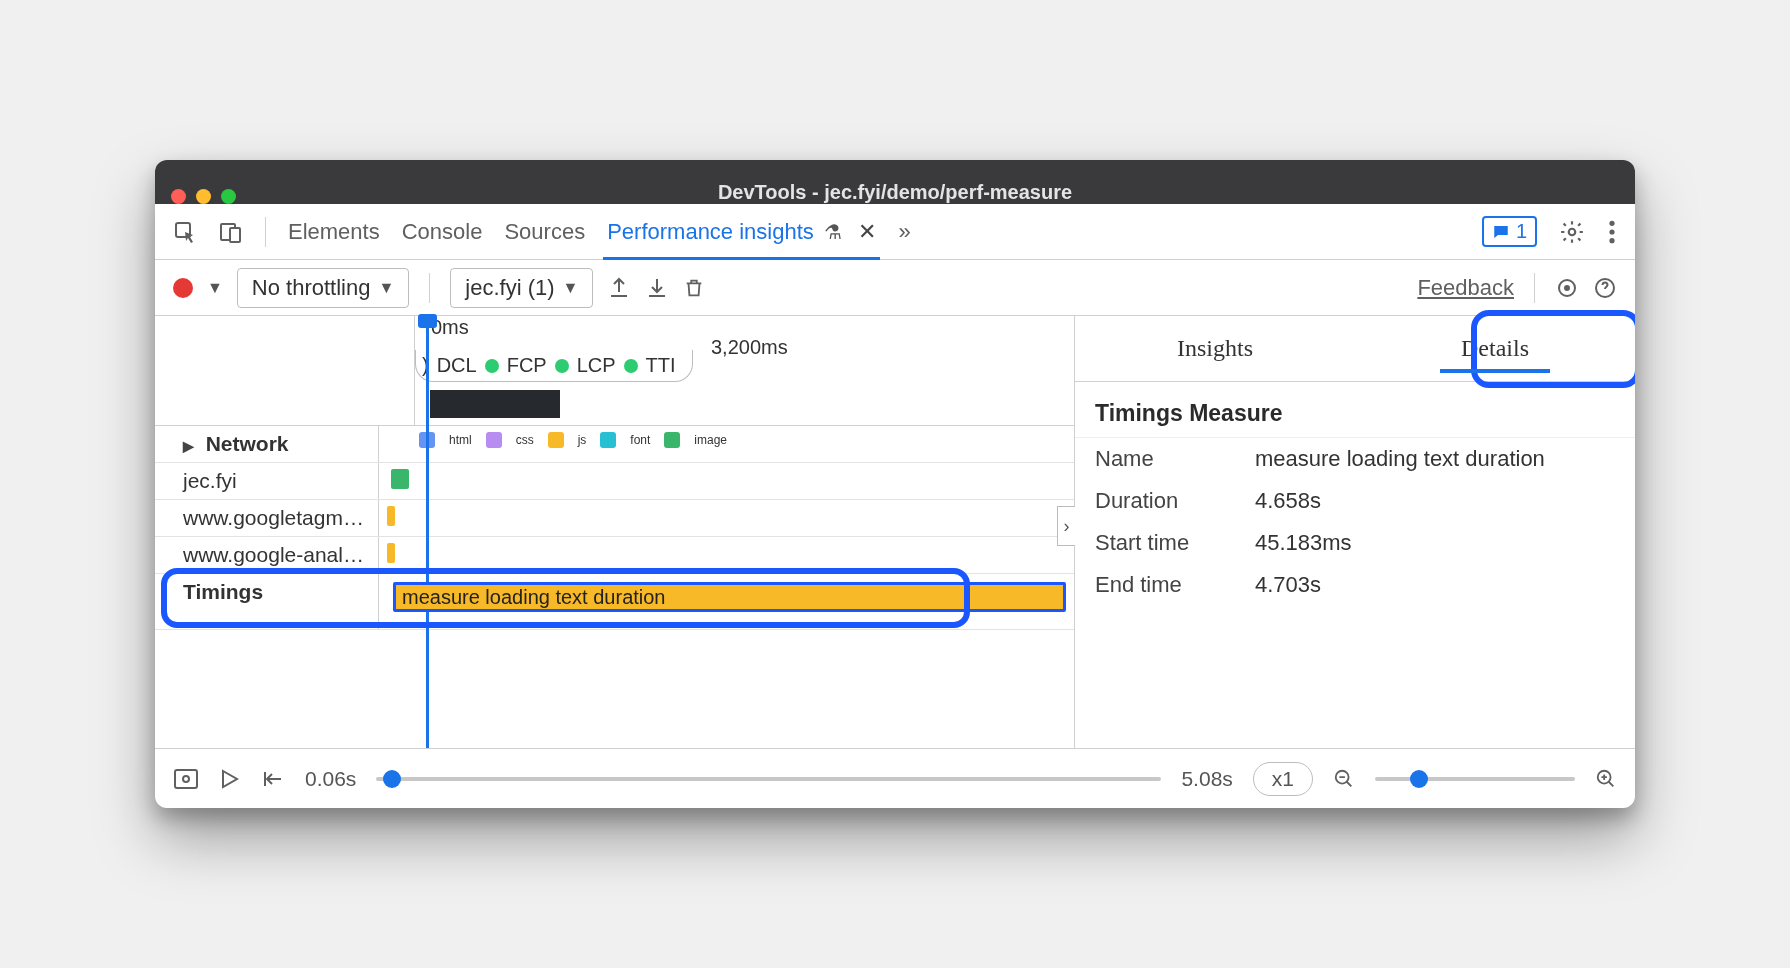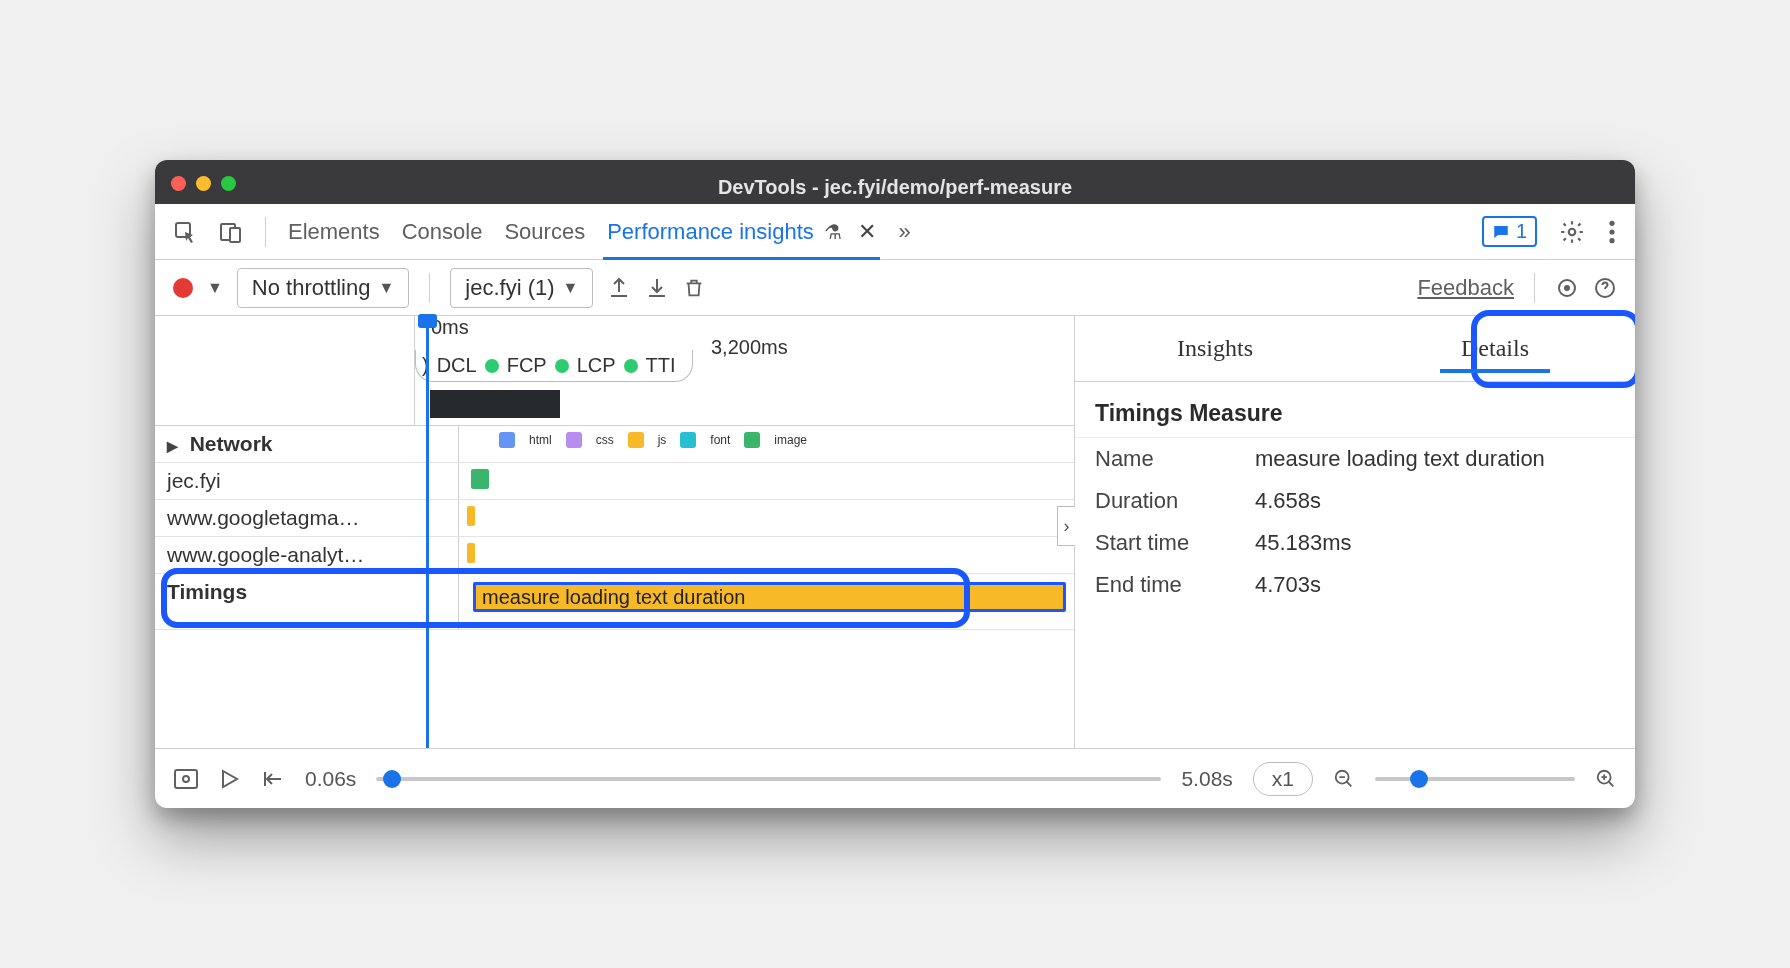--- a/index.html
+++ b/index.html
@@ -19,22 +19,22 @@
     overflow: hidden;
     box-shadow: 0 30px 60px rgba(0,0,0,0.35), 0 10px 20px rgba(0,0,0,0.25);
     font-size: 22px;
     color: #333;
   }
   
   .titlebar {
     height: 44px;
     background: #3a3a3c;
     display: flex;
-    align-items: flex-start;
-    padding: 16px 16px;
+    align-items: flex-end;
+    padding: 0 16px;
     position: relative;
   }
   .traffic { display: flex; gap: 10px; }
   .traffic span { width: 15px; height: 15px; border-radius: 50%; display: block; }
   .tl-close { background: #ff5f57; }
   .tl-min   { background: #febc2e; }
   .tl-max   { background: #28c840; }
   .titlebar-title {
     position: absolute; left: 0; right: 0;
     text-align: center;
@@ -110,21 +110,21 @@
     display:flex; align-items:center; gap:8px;
     font-size:20px; color:#333; background:#fff;
   }
   .dot { width:14px; height:14px; border-radius:50%; display:inline-block; } .d-fcp{background:#2ecc71;} .d-lcp{background:#2ecc71;} .d-tti{background:#2ecc71;}
   .blackbar { position:absolute; left:275px; top:74px; width:130px; height:28px; background:#262a2e; }
   .playhead { position:absolute; left:271px; top:0; width:3px; height:432px; background:#1a73e8; z-index:5; }
   .playhead::before { content:""; position:absolute; top:-2px; left:-8px; width:19px; height:14px; background:#1a73e8; border-radius:3px;}
 
   
   .section-row { display:flex; border-bottom:1px solid #e3e3e3; }
-  .row-label { width:304px; border-right:1px solid #d0d0d0; padding:6px 12px; font-size:21px; color:#333; white-space:nowrap; overflow:hidden; text-overflow:ellipsis;}
+  .row-label { width:208px; border-right:1px solid #d0d0d0; padding:6px 12px; font-size:21px; color:#333; white-space:nowrap; overflow:hidden; text-overflow:ellipsis;margin-left:16px;}
   .row-label.header { font-weight:700; }
   .row-label .tri { display:inline-block; margin-right:6px; font-size:14px; color:#444; }
   .row-track { flex:1; position:relative; }
   .legend { display:flex; gap:14px; align-items:center; padding:6px 0 6px 40px; font-size:12px; color:#333;}
   .sw { width:16px; height:16px; border-radius:3px; display:inline-block; }
   .sw-html{background:#6694f3;} .sw-css{background:#b78df1;} .sw-js{background:#f7b928;} .sw-font{background:#27c0d3;} .sw-img{background:#3ab56c;}
   .net-bar { position:absolute; height:20px; top:6px; border-radius:2px; }
 
   
   .timings-wrap { position:relative; }

